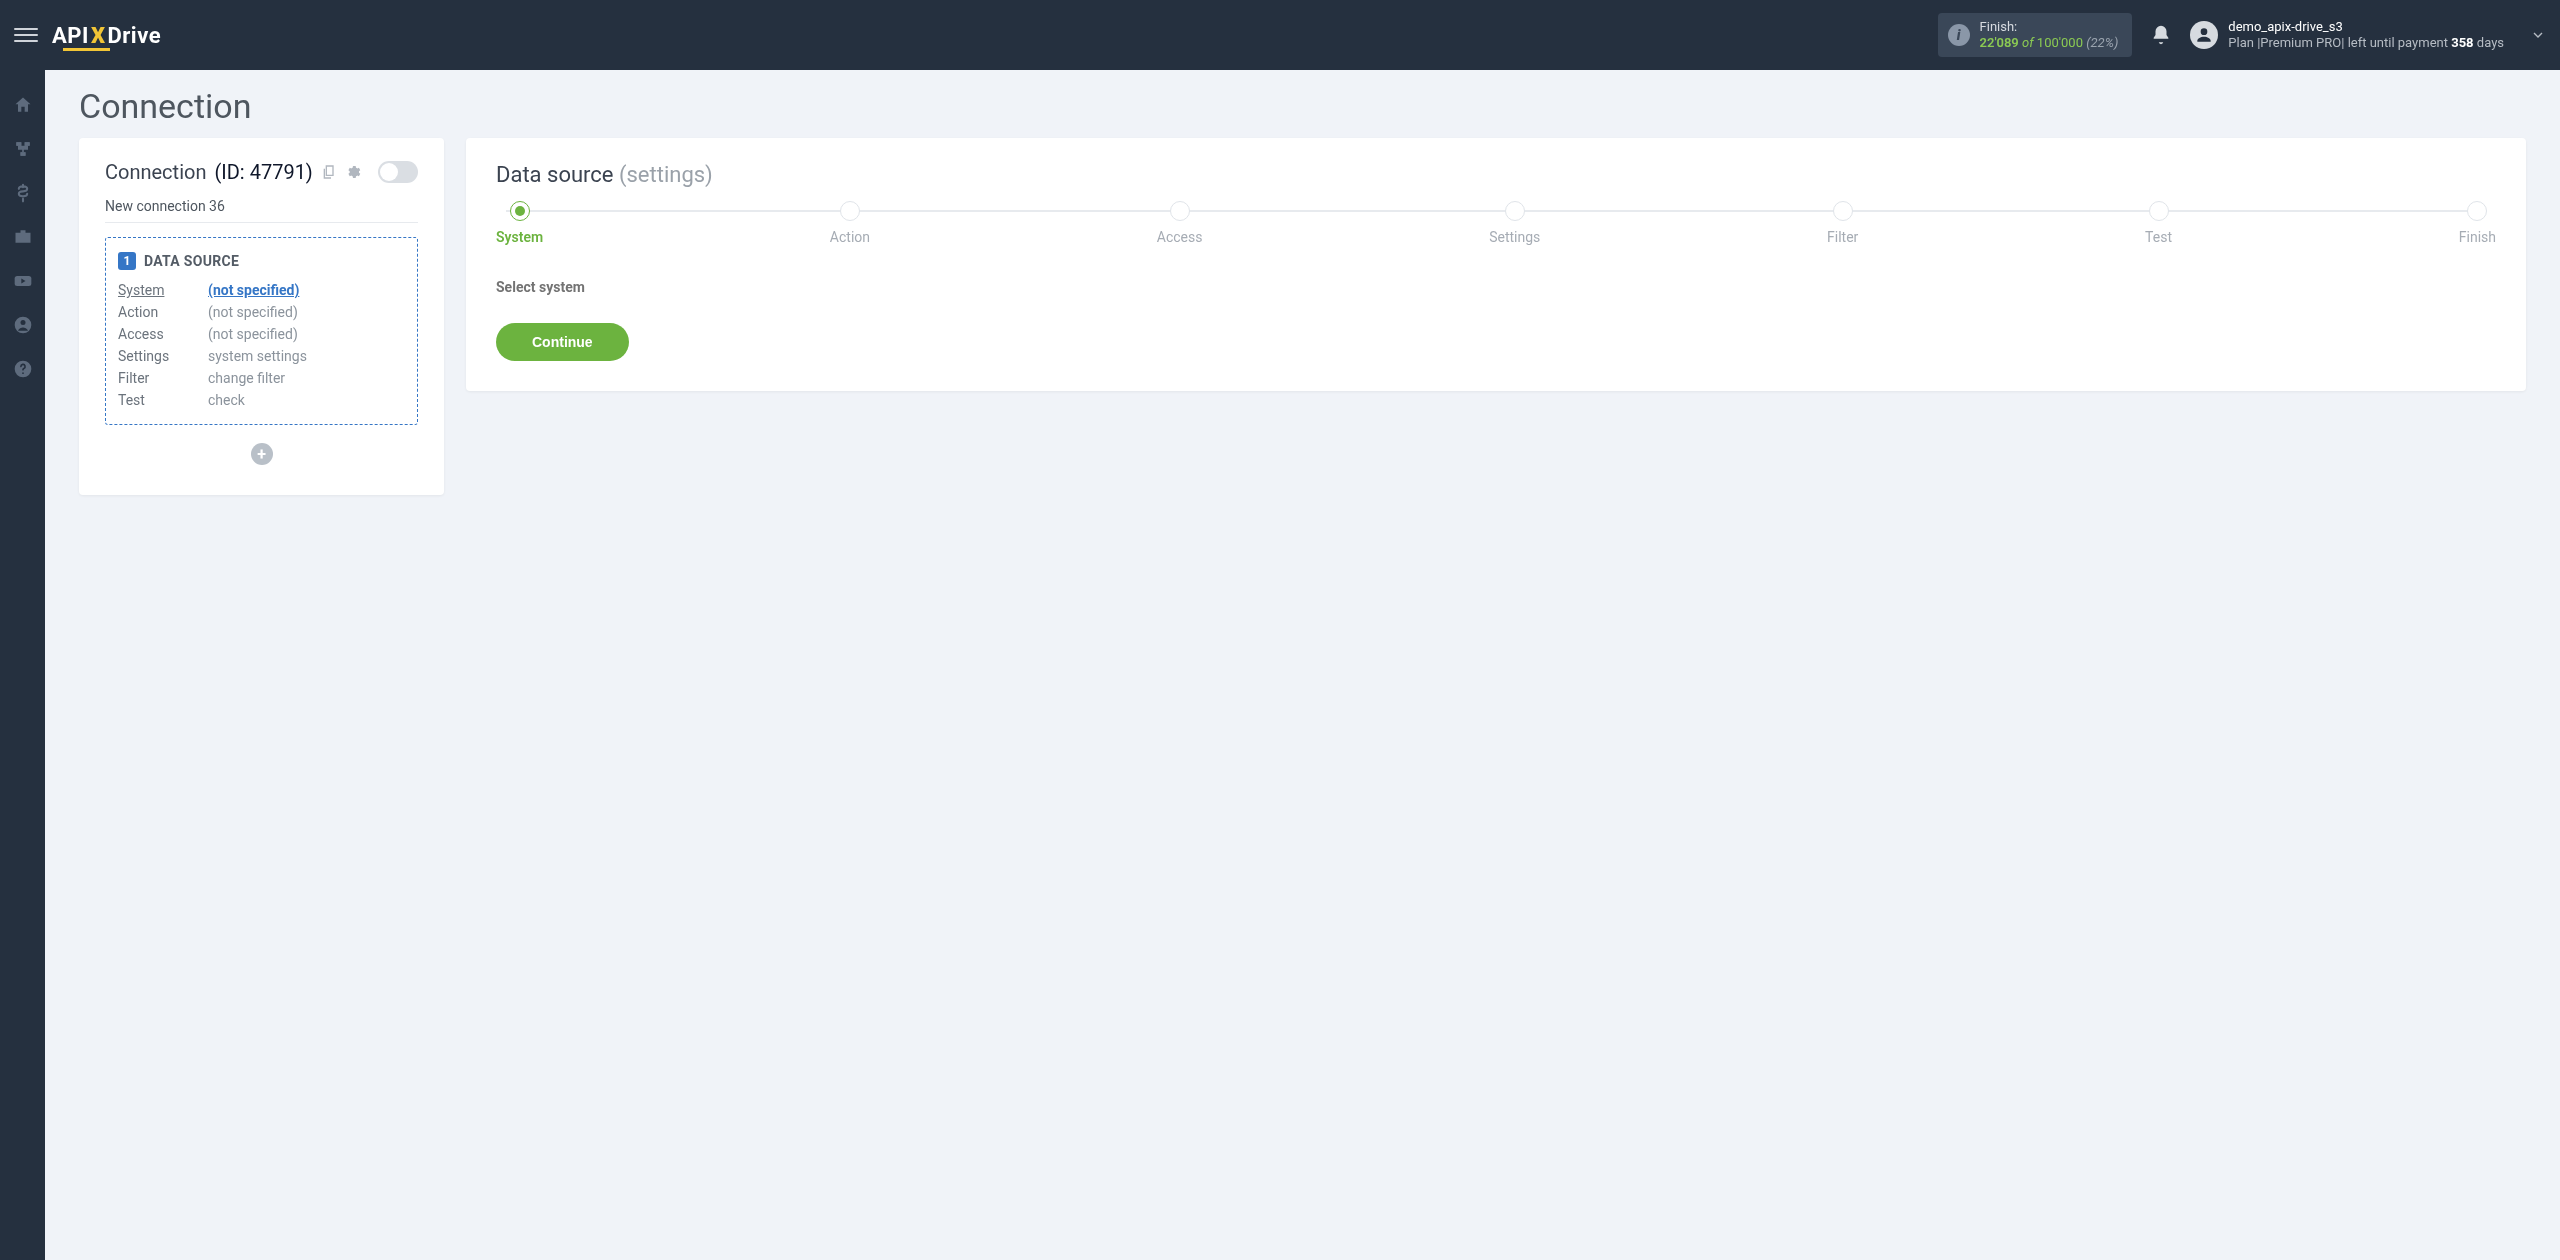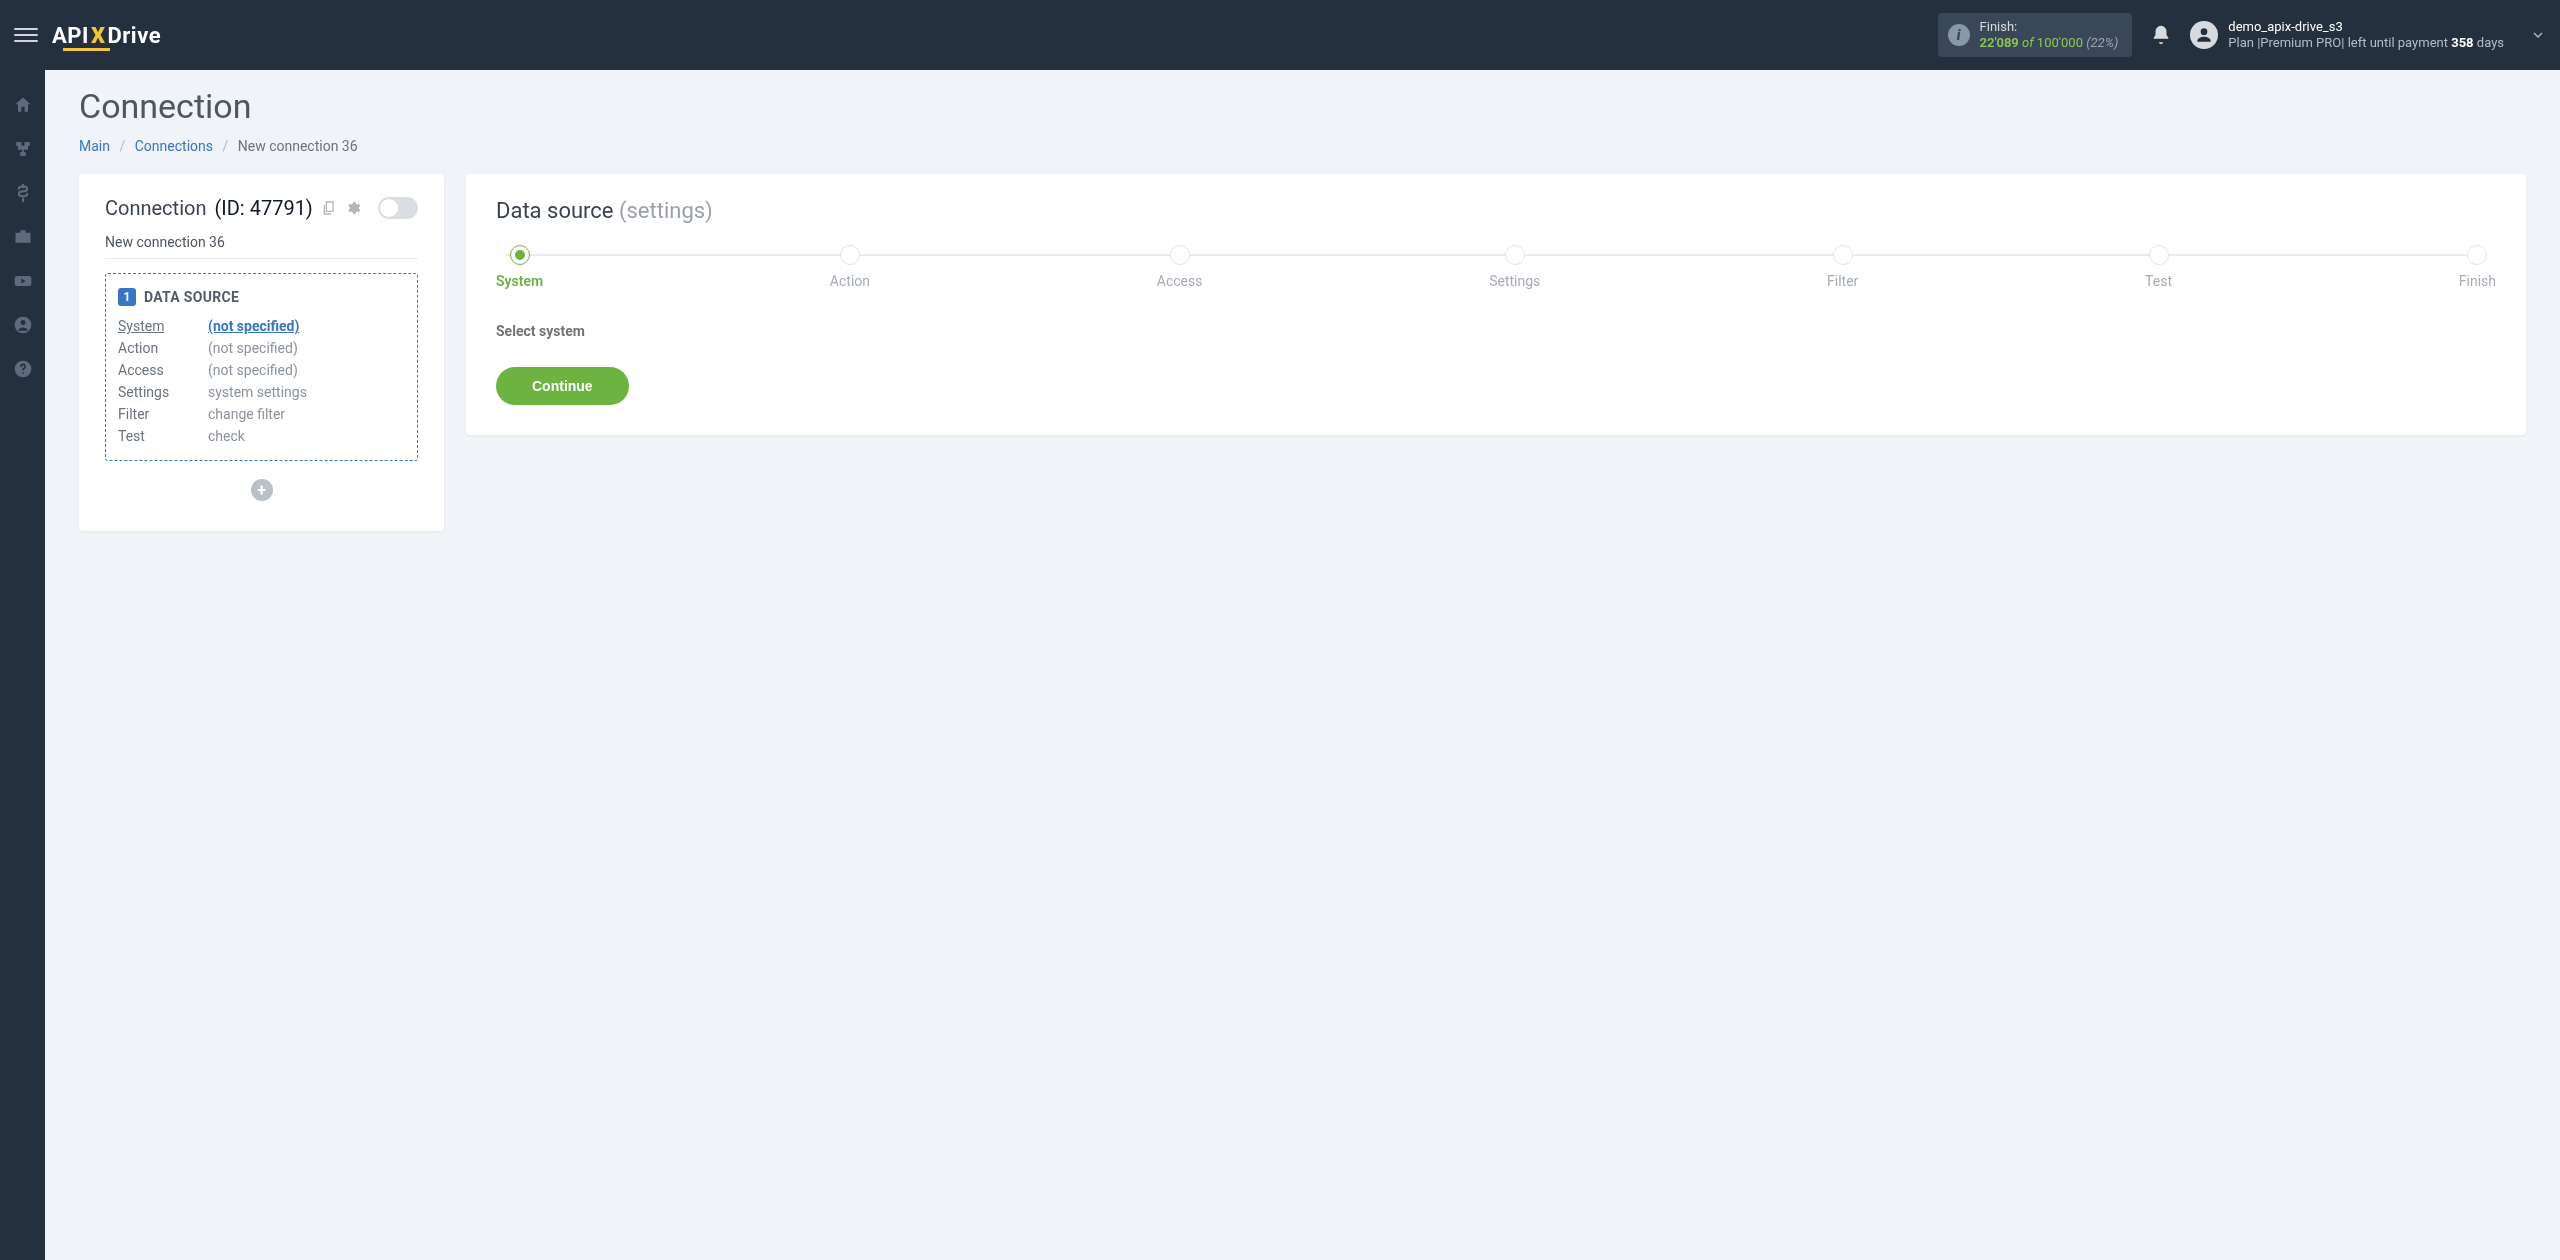--- a/index.html
+++ b/index.html
@@ -67,21 +67,21 @@
 .ds-title-txt { font-weight: 700; color: #545c66; letter-spacing: .3px; font-size: 14px; }
 .ds-rows { display: grid; grid-template-columns: 90px 1fr; row-gap: 6px; font-size: 14px; }
 .ds-rows .lab { color: #6b737c; }
 .ds-rows .lab.uline { text-decoration: underline; }
 .ds-rows .val { color: #8b939c; }
 .ds-rows .val.link { color: #3576c6; font-weight: 700; text-decoration: underline; cursor: pointer; }
 .add-circle { width: 22px; height: 22px; border-radius: 50%; background: #b9c0c8; color: #fff; display: flex; align-items: center; justify-content: center; margin: 18px auto 0; cursor: pointer; font-size: 16px; font-weight: 700; }
 
 
 .right-card { flex: 1; padding: 24px 30px 30px; }
-.rc-title { font-size: 22px; color: #3b4350; margin-bottom: 22px; }
+.rc-title { font-size: 22px; color: #3b4350; margin-bottom: 14px; }
 .rc-title .sub { color: #9aa1a9; }
 
 .stepper { display: flex; align-items: flex-start; justify-content: space-between; position: relative; margin-bottom: 34px; }
 .step { display: flex; flex-direction: column; align-items: center; gap: 8px; flex: 0 0 auto; z-index: 1; }
 .step .circle { width: 20px; height: 20px; border-radius: 50%; background: #fff; border: 1.5px solid #e0e4e9; }
 .step.active .circle { border-color: #6cb33f; position: relative; }
 .step.active .circle::after { content: ""; position: absolute; inset: 4px; border-radius: 50%; background: #6cb33f; }
 .step .slabel { font-size: 14px; color: #a6acb4; }
 .step.active .slabel { color: #6cb33f; font-weight: 600; }
 .step-line { position: absolute; top: 9px; left: 10px; right: 10px; height: 1.5px; background: #e7eaee; z-index: 0; }
@@ -190,27 +190,20 @@
       <div class="nav-ico">
           <svg viewBox="0 0 24 24">
             <circle cx="12" cy="12" r="10"></circle>
             <path d="M9.5 9a2.5 2.5 0 1 1 3.5 2.3c-.9.4-1 1-1 1.7M12 17h.01" stroke="#25303f" stroke-width="2" fill="none" stroke-linecap="round"></path>
           </svg>
         </div>
     </div>
 
     <div class="main">
       <div class="page-title">Connection</div>
-      <div class="breadcrumb">
-        <a>Main</a>
-        <span class="sep">/</span>
-        <a>Connections</a>
-        <span class="sep">/</span>
-        <span>New connection 36</span>
-      </div>
 
       <div class="cols">
 
         <div class="card left-card">
           <div class="left-head">
             <span class="h">Connection</span>
             <span class="id">(ID: 47791)</span>
             <span class="mini-ico"><svg viewBox="0 0 24 24">
                   <path d="M8 3h10v14H8zM5 7v14h10" stroke="currentColor" stroke-width="2" fill="none"></path>
                 </svg></span>

